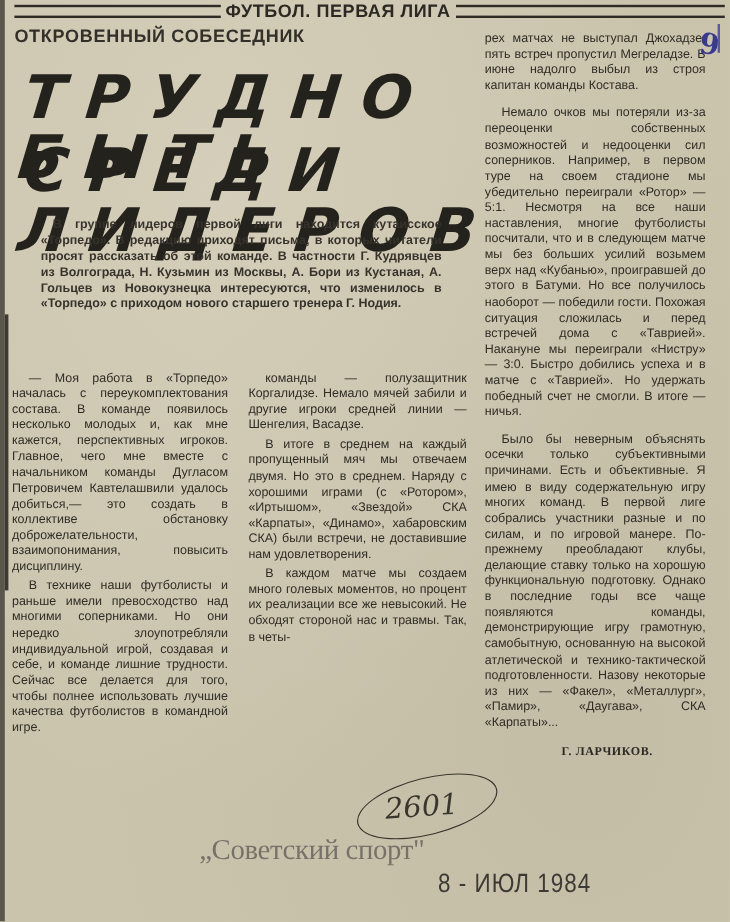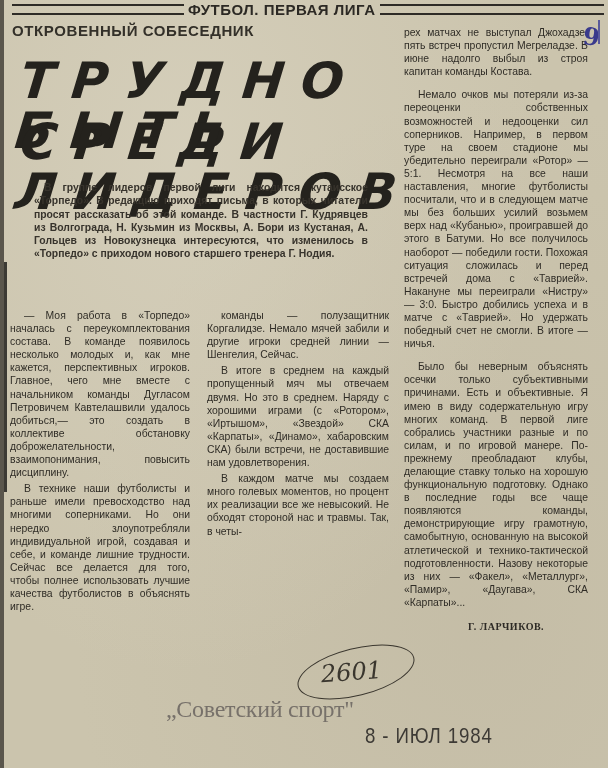--- a/index.html
+++ b/index.html
@@ -116,25 +116,25 @@
 
 <div class="headline l1">ТРУДНО БЫТЬ</div>
 <div class="headline l2">СРЕДИ ЛИДЕРОВ</div>
 
 <div class="lead">
   <p>В группе лидеров первой лиги находится кутаисское «Торпедо». В редакцию приходят письма, в которых читатели просят рассказать об этой команде. В частности Г. Кудрявцев из Волгограда, Н. Кузьмин из Москвы, А. Бори из Кустаная, А. Гольцев из Новокузнецка интересуются, что изменилось в «Торпедо» с приходом нового старшего тренера Г. Нодия.</p>
 </div>
 
 <div class="col col1">
   <p>— Моя работа в «Торпедо» началась с переукомплектования состава. В команде появилось несколько молодых и, как мне кажется, перспективных игроков. Главное, чего мне вместе с начальником команды Дугласом Петровичем Кавтелашвили удалось добиться,— это создать в коллективе обстановку доброжелательности, взаимопонимания, повысить дисциплину.</p>
-  <p>В технике наши футболисты и раньше имели превосходство над многими соперниками. Но они нередко злоупотребляли индивидуальной игрой, создавая и себе, и команде лишние трудности. Сейчас все делается для того, чтобы полнее использовать лучшие качества футболистов в объяснять игре.</p>
+  <p>В технике наши футболисты и раньше имели превосходство над многими соперниками. Но они нередко злоупотребляли индивидуальной игрой, создавая и себе, и команде лишние трудности. Сейчас все делается для того, чтобы полнее использовать лучшие качества футболистов в командной игре.</p>
 </div>
 
 <div class="col col2">
-  <p>команды — полузащитник Коргалидзе. Немало мячей забили и другие игроки средней линии — Шенгелия, Сейчас.</p>
+  <p>команды — полузащитник Коргалидзе. Немало мячей забили и другие игроки средней линии — Шенгелия, Васадзе.</p>
   <p>В итоге в среднем на каждый пропущенный мяч мы отвечаем двумя. Но это в среднем. Наряду с хорошими играми (с «Ротором», «Иртышом», «Звездой» СКА «Карпаты», «Динамо», хабаровским СКА) были встречи, не доставившие нам удовлетворения.</p>
   <p class="gap">В каждом матче мы создаем много голевых моментов, но процент их реализации все же невысокий. Не обходят стороной нас и травмы. Так, в четы-</p>
 </div>
 
 <div class="col col3">
   <p style="text-indent:0">рех матчах не выступал Джохадзе, пять встреч пропустил Мегреладзе. В июне надолго выбыл из строя капитан команды Костава.</p>
   <p class="gap">Немало очков мы потеряли из-за переоценки собственных возможностей и недооценки сил соперников. Например, в первом туре на своем стадионе мы убедительно переиграли «Ротор» — 5:1. Несмотря на все наши наставления, многие футболисты посчитали, что и в следующем матче мы без больших усилий возьмем верх над «Кубанью», проигравшей до этого в Батуми. Но все получилось наоборот — победили гости. Похожая ситуация сложилась и перед встречей дома с «Таврией». Накануне мы переиграли «Нистру» — 3:0. Быстро добились успеха и в матче с «Таврией». Но удержать победный счет не смогли. В итоге — ничья.</p>
   <p class="gap">Было бы неверным объяснять осечки только субъективными причинами. Есть и объективные. Я имею в виду содержательную игру многих команд. В первой лиге собрались участники разные и по силам, и по игровой манере. По-прежнему преобладают клубы, делающие ставку только на хорошую функциональную подготовку. Однако в последние годы все чаще появляются команды, демонстрирующие игру грамотную, самобытную, основанную на высокой атлетической и технико-тактической подготовленности. Назову некоторые из них — «Факел», «Металлург», «Памир», «Даугава», СКА «Карпаты»...</p>
 </div>
 

